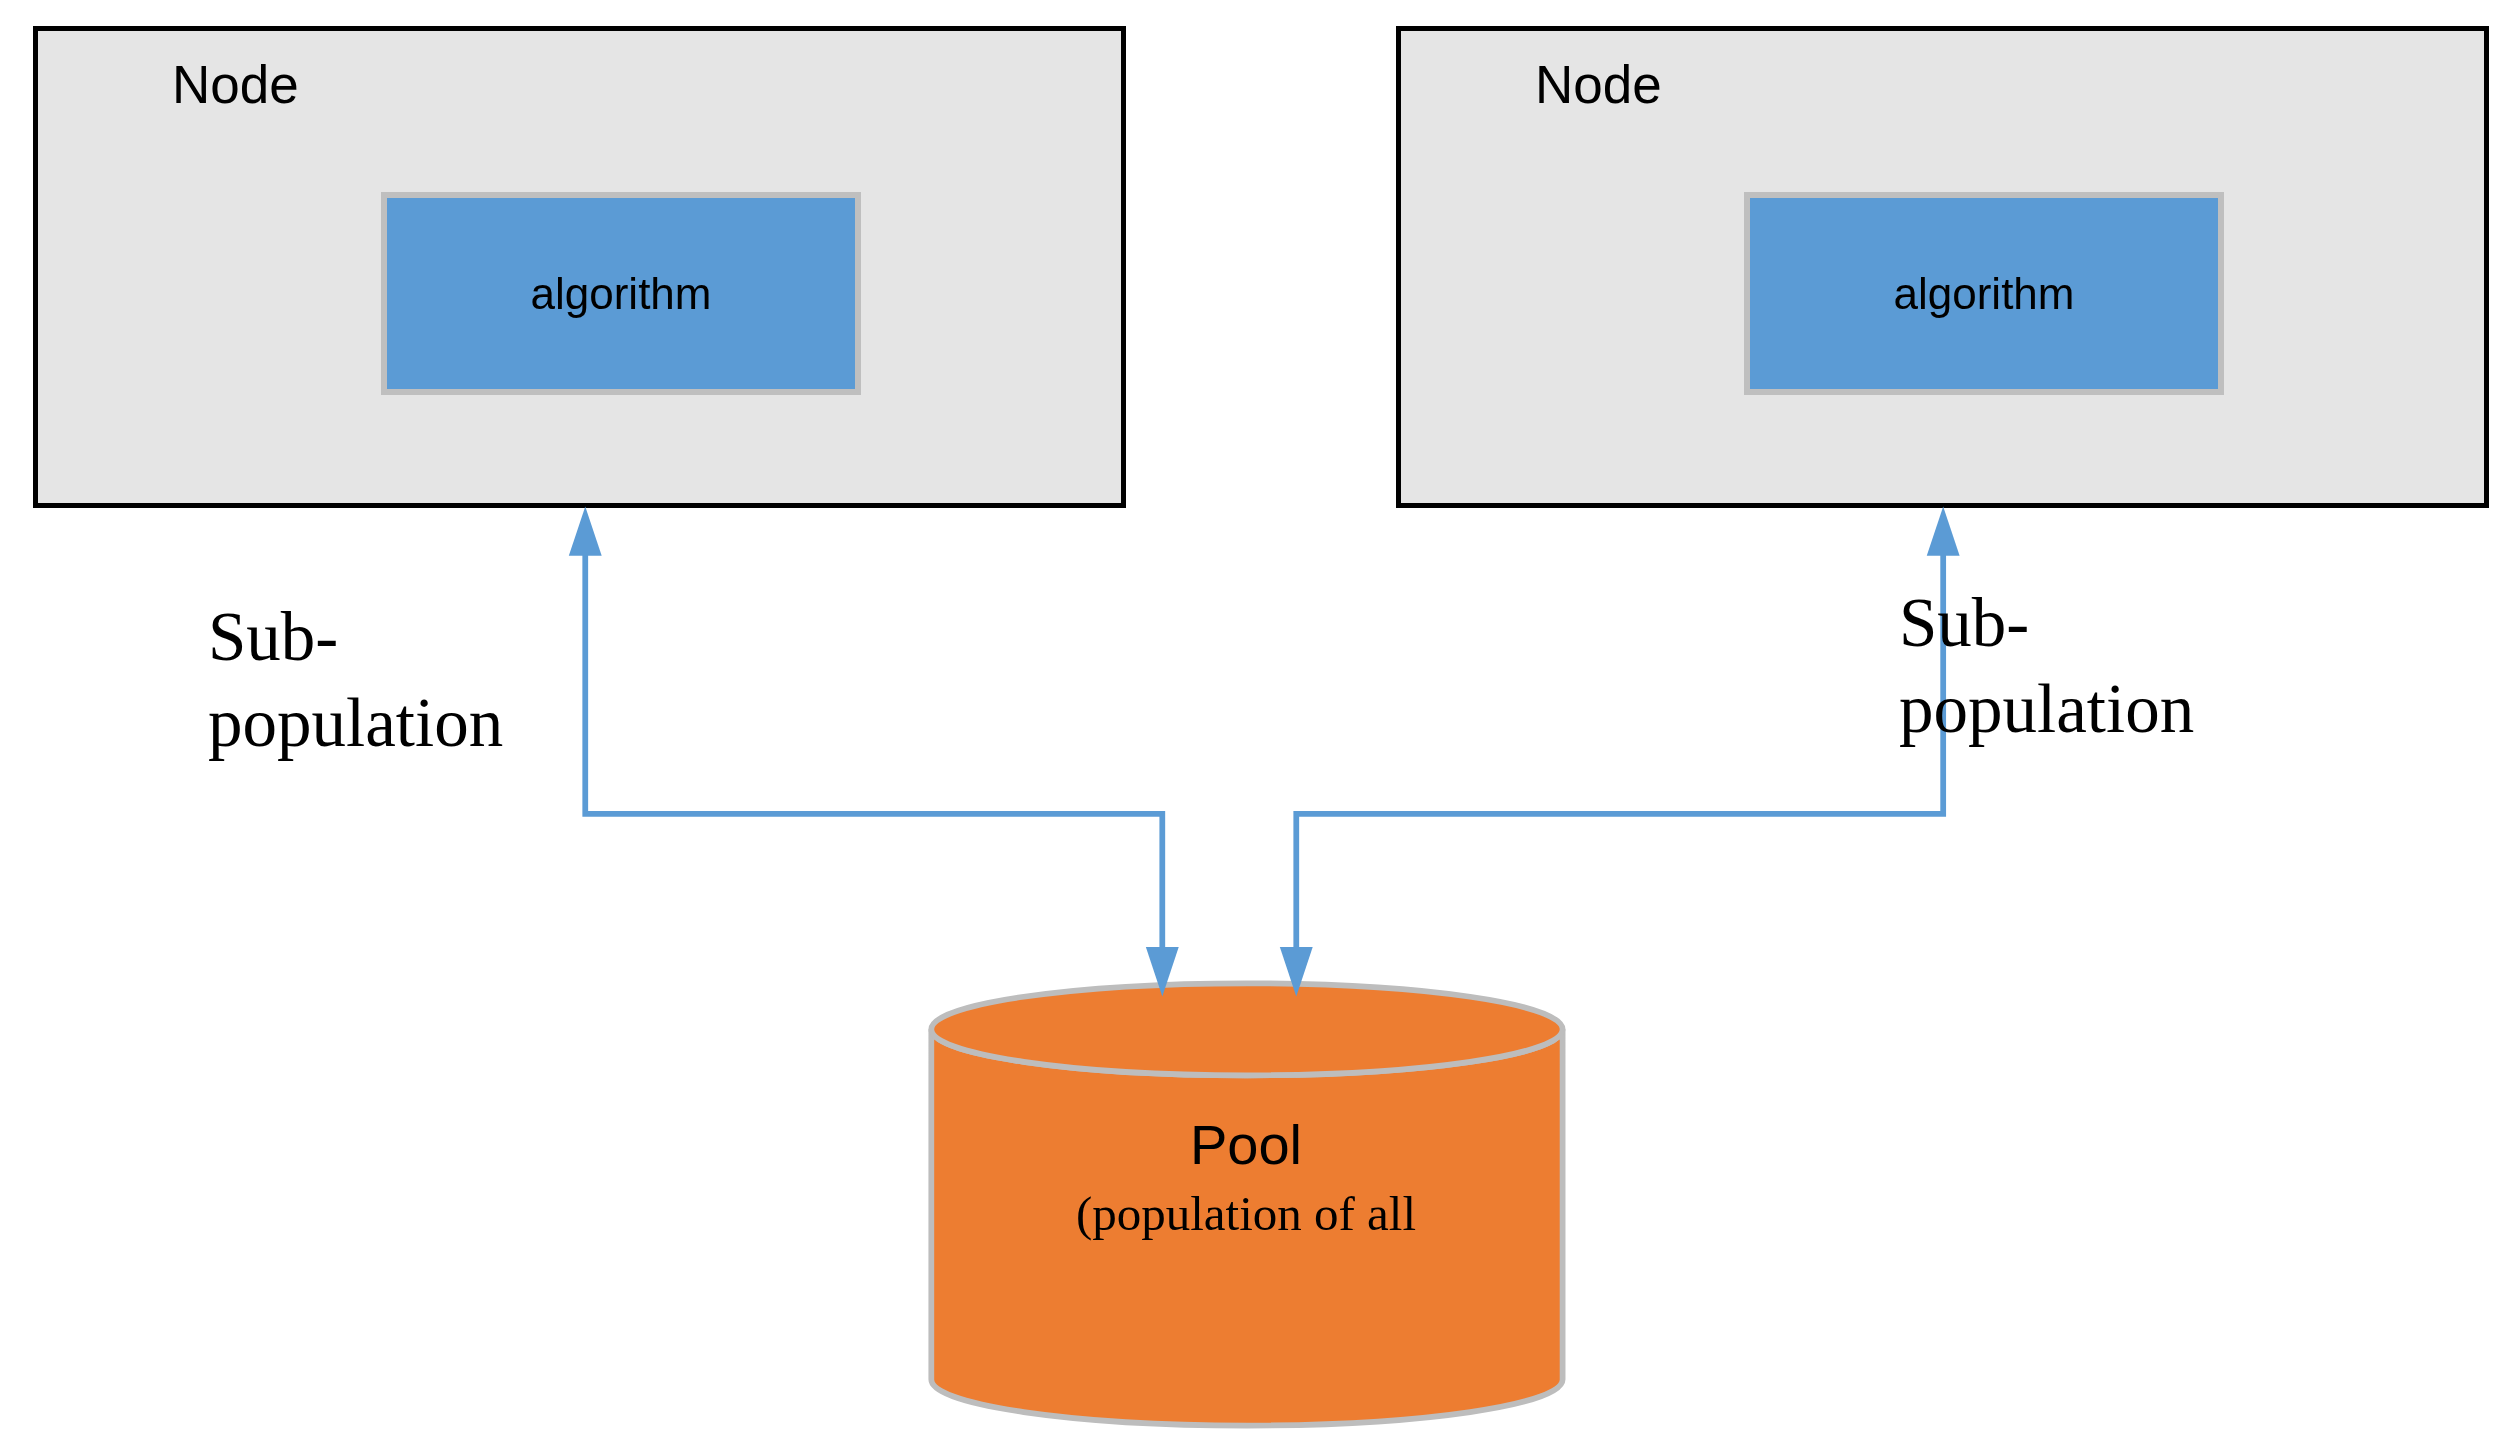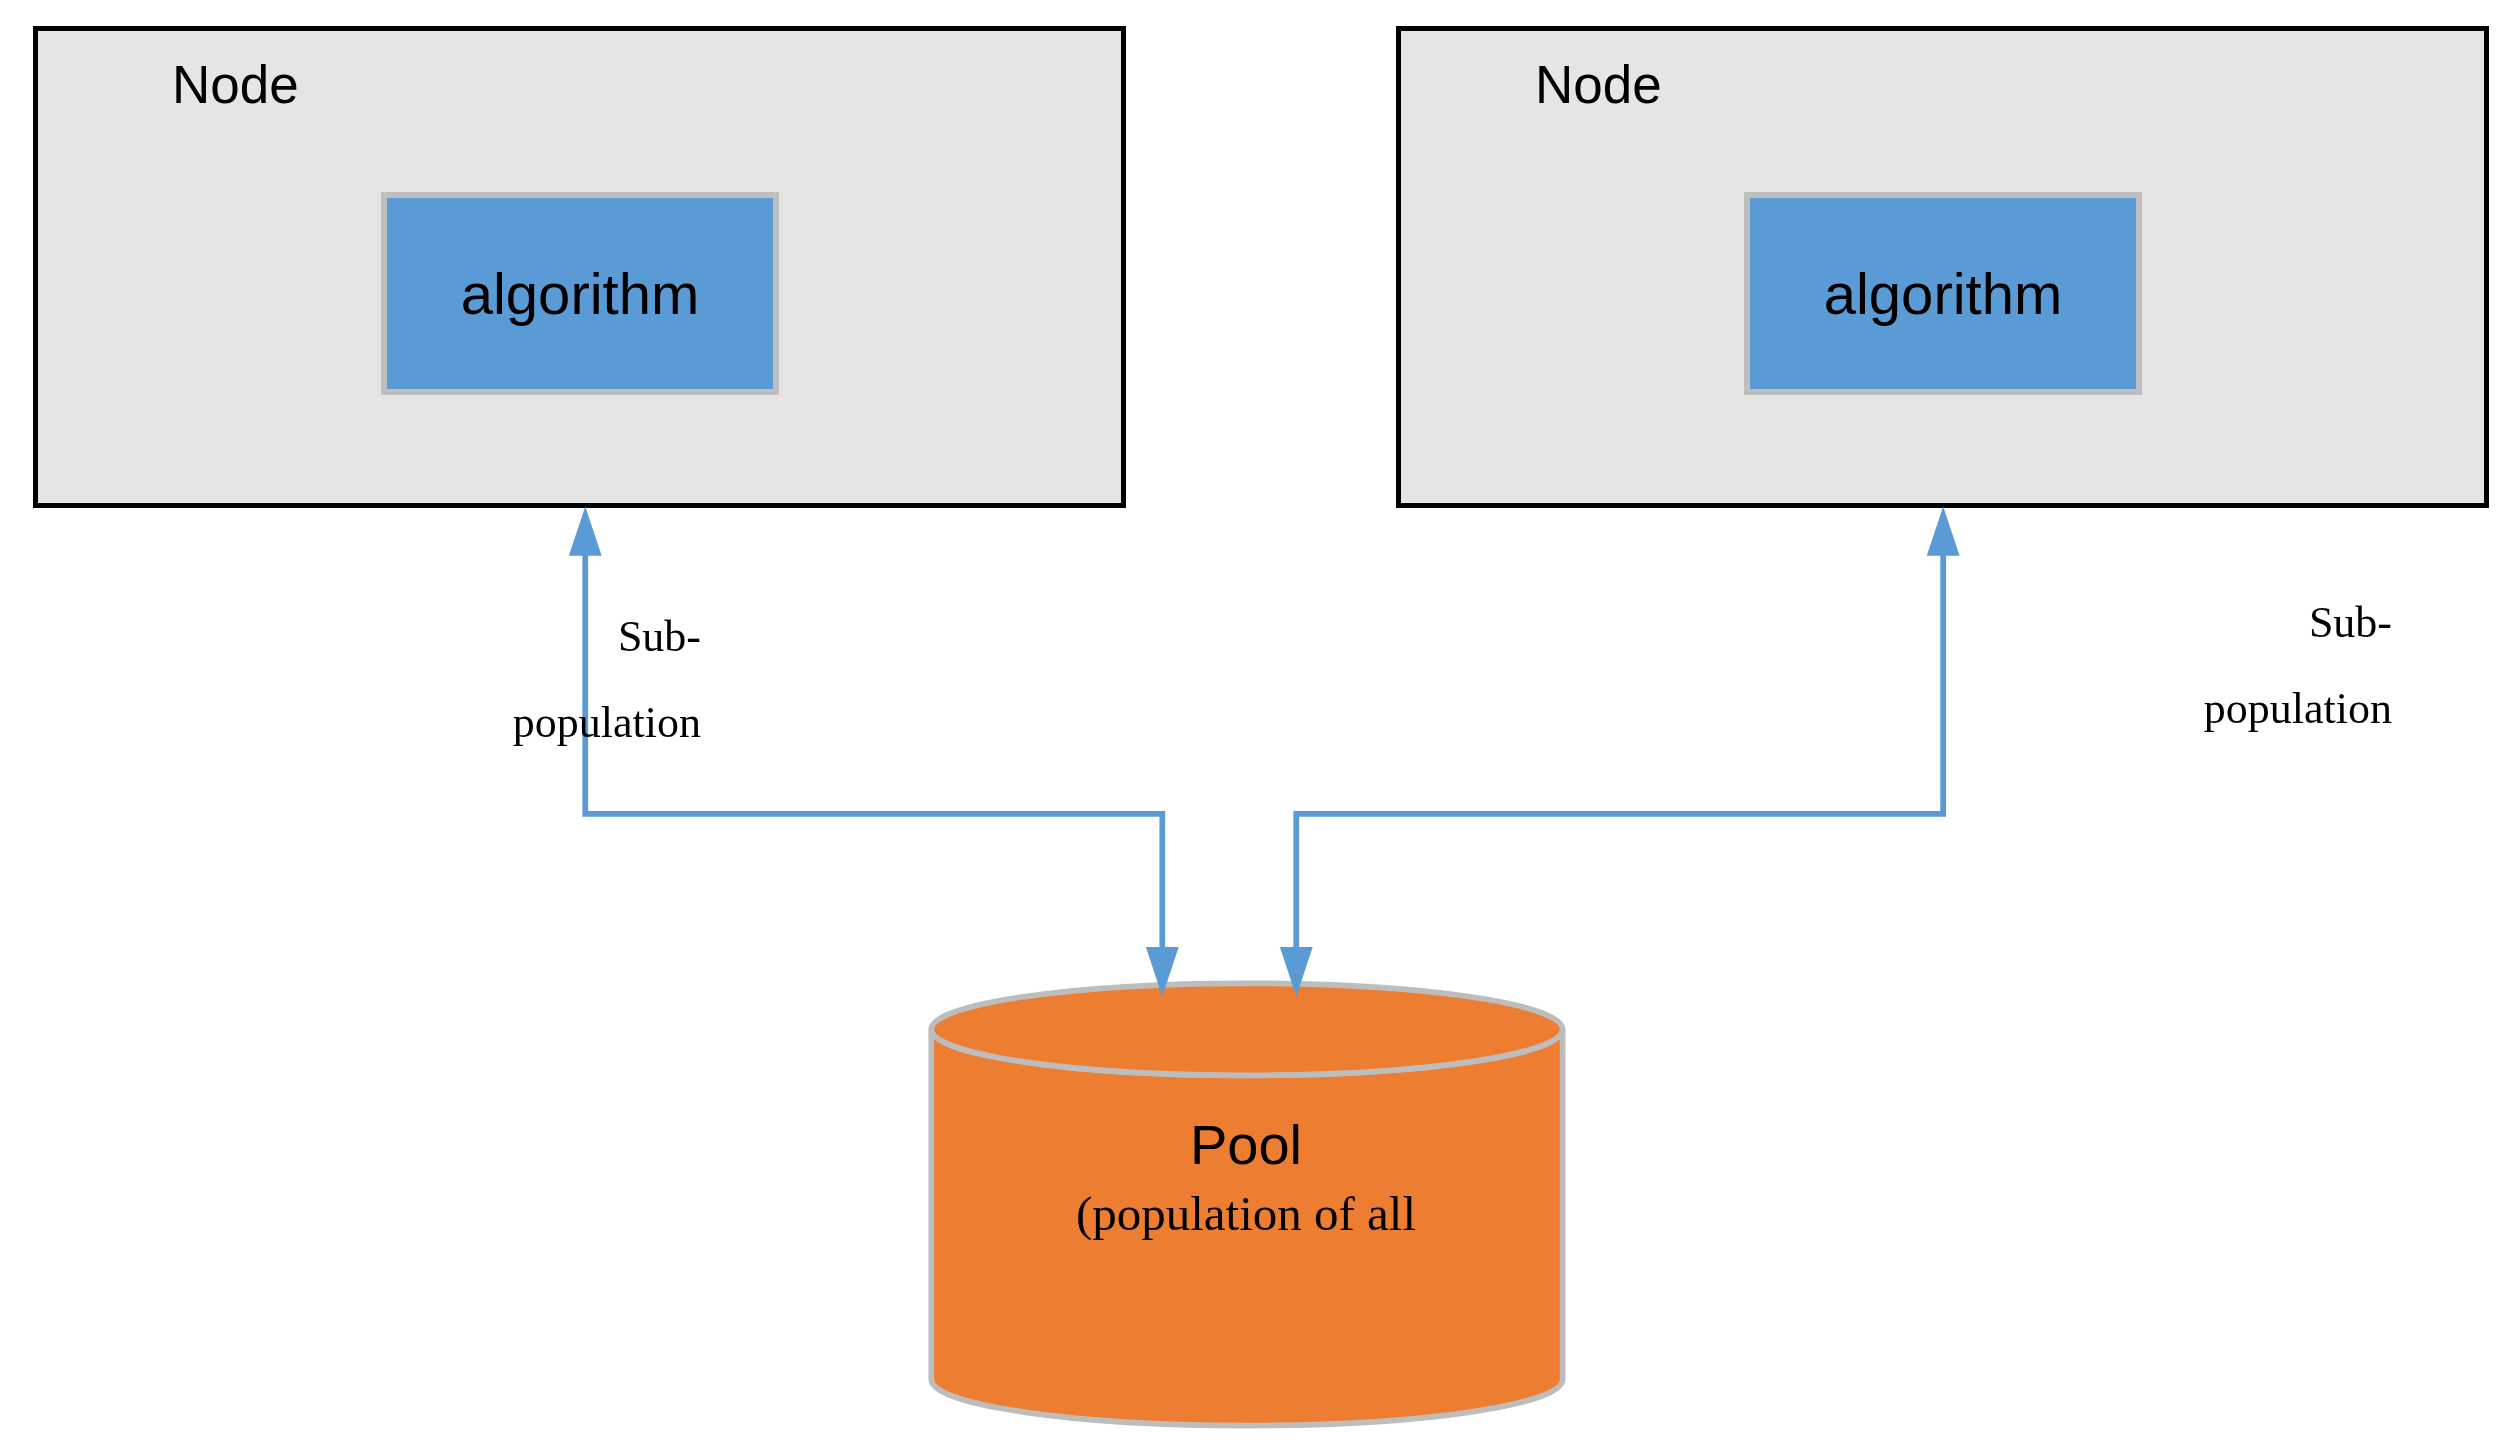--- a/index.html
+++ b/index.html
@@ -21,36 +21,36 @@
   .node-box.n1{left:33px;}
   .node-box.n2{left:1396px;}
   .node-label{
     position:absolute;left:134px;top:25px;
     font-size:53px;line-height:1.1;
     color:var(--text,#000);
     white-space:nowrap;
   }
   .algorithm-box{
     position:absolute;
-    width:398px;height:203px;top:192px;
+    width:480px;height:203px;top:192px;
     box-sizing:border-box;
     border:6.6px solid var(--algorithm-border,#bfbfbf);
     background:var(--algorithm-fill,#5b9bd5);
     display:flex;align-items:center;justify-content:center;
-    font-size:58px;color:var(--text,#000);
+    font-size:44px;color:var(--text,#000);
   }
   .algorithm-box.a1{left:381px;}
   .algorithm-box.a2{left:1744px;}
   .diagram-svg{position:absolute;left:0;top:0;width:2512px;height:1452px;}
   .edge-label{
     position:absolute;
     width:493px;
-    text-align:right;
+    text-align:left;
     font-family:"Liberation Serif", serif;
-    font-size:44px;line-height:86px;
+    font-size:69px;line-height:86px;
     color:var(--text,#000);
   }
   .edge-label.left{left:208px;top:594px;}
   .edge-label.right{left:1899px;top:580px;}
   .pool-text{
     position:absolute;
     left:917px;top:1110px;width:658px;
     text-align:center;
     color:var(--text,#000);
   }

